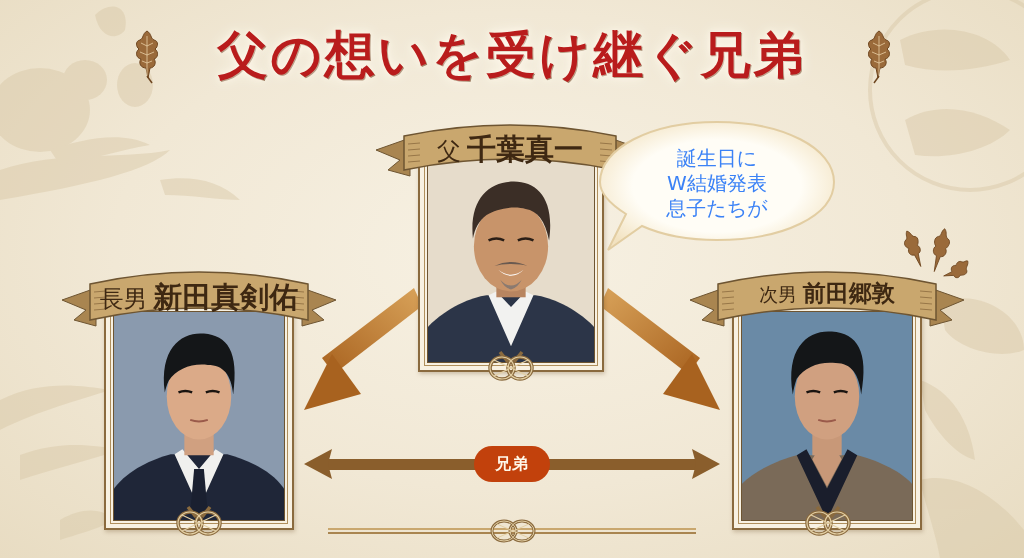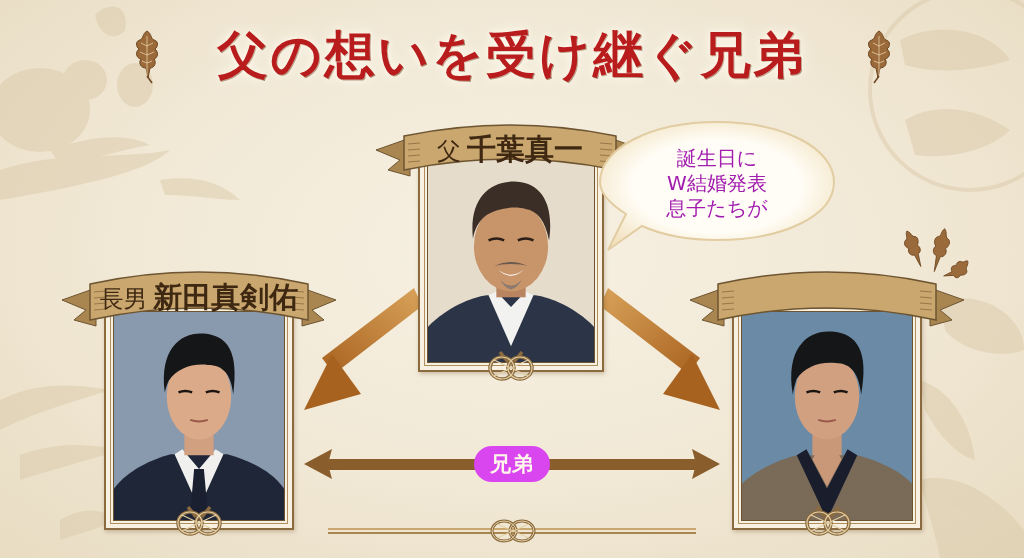--- a/index.html
+++ b/index.html
@@ -59,33 +59,33 @@
     
     .bubble {
       position: absolute; left: 598px; top: 118px; width: 238px; height: 126px;
     }
     .bubble svg { position: absolute; inset: 0; overflow: visible; }
     .bubble-text {
       position: absolute; left: 0; right: 0; top: 28px;
       text-align: center;
       font-family: "DejaVu Sans", sans-serif;
       font-size: 20px; line-height: 25px;
-      color: #a21caf;
+      color: #3b82f6;
     }
 
     
     .arrows { position: absolute; inset: 0; pointer-events: none; }
 
     
     .pill {
       position: absolute; left: 474px; top: 446px; width: 76px; height: 36px;
-      background: #d946ef;
+      background: #c2410c;
       border-radius: 18px;
       color: #fff8ea;
-      font-size: 21px; font-weight: bold;
+      font-size: 16px; font-weight: bold;
       text-align: center; line-height: 36px;
       letter-spacing: 1px;
     }
     .knot { position: absolute; }
   </style>
 </head>
 <body>
 
 <svg class="bg-deco" width="1024" height="558" viewBox="0 0 1024 558">
   <g fill="#d8c7a6" opacity="0.45">
@@ -325,13 +325,16 @@
 <div class="ribbon" style="left:690px;top:260px;width:274px;height:74px;">
   <svg viewBox="0 0 274 74" preserveAspectRatio="none">
     <polygon points="0,40 34,28 34,66 12,60 24,50" fill="#a98550" stroke="#6e5532" stroke-width="1"></polygon>
     <polygon points="274,40 240,28 240,66 262,60 250,50" fill="#a98550" stroke="#6e5532" stroke-width="1"></polygon>
     <path d="M28 24 Q137 0 246 24 L246 60 Q137 36 28 60Z" fill="#c9a76e" stroke="#6e5532" stroke-width="1.5"></path>
     <g stroke="#8a6a3e" stroke-width="0.8">
       <path d="M32 32 L44 31 M32 38 L44 37 M32 44 L44 43 M32 50 L44 49"></path>
       <path d="M230 31 L242 32 M230 37 L242 38 M230 43 L242 44 M230 49 L242 50"></path>
     </g>
   </svg>
+  <div class="ribbon-text" style="top:18px;font-size:23px;">
+    <span class="role">次男</span><span>前田郷敦</span>
+  </div>
 </div>
 
 </body></html>

